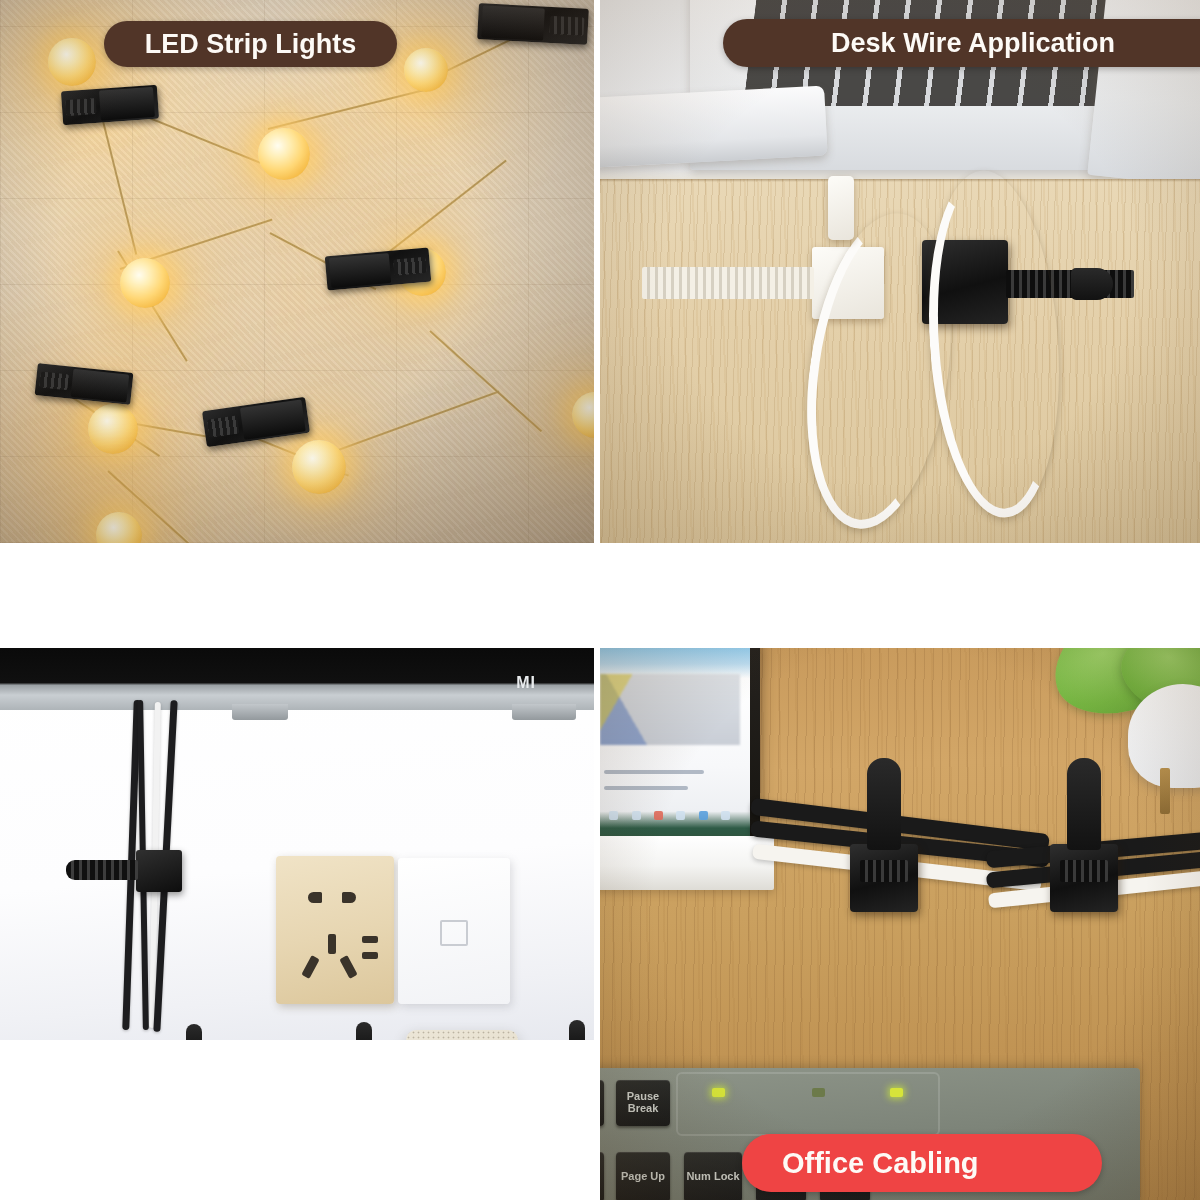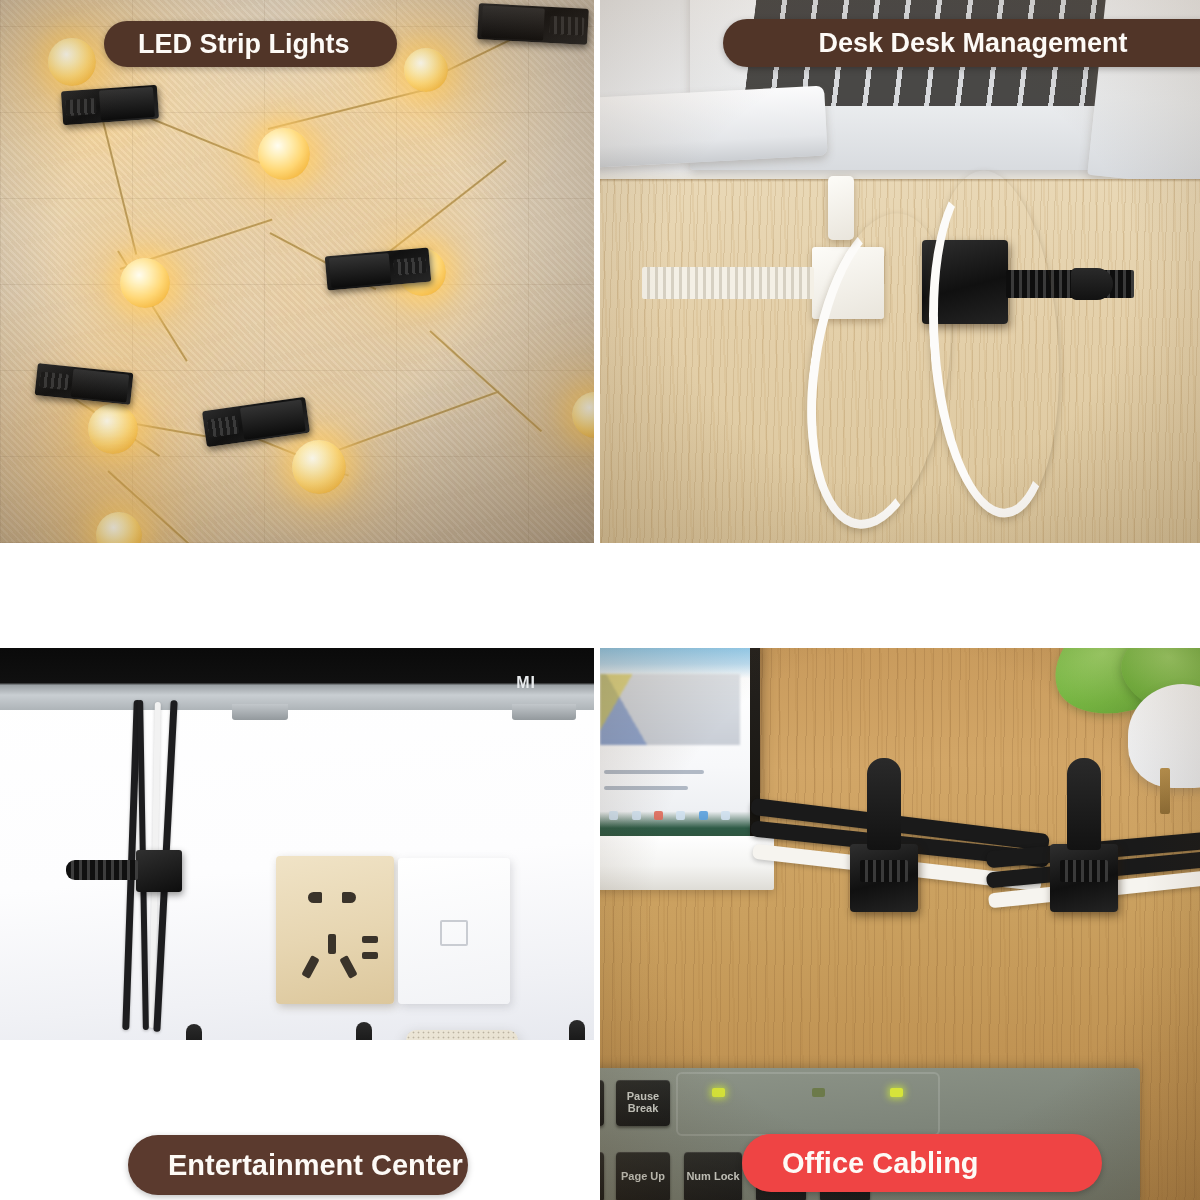--- a/index.html
+++ b/index.html
@@ -47,21 +47,21 @@
     border-radius:42px;
     display:flex;align-items:center;
     font-weight:700;
     white-space:nowrap;
     z-index:30;
     box-shadow:0 2px 6px rgba(0,0,0,.25);
   }
   .pill span{display:block;}
   .pill-led{
     left:104px;top:21px;height:46px;padding:0 34px;
-    font-size:27px;justify-content:flex-start;width:293px;
+    font-size:27px;justify-content:center;width:293px;
     box-sizing:border-box;
   }
   .pill-desk{
     left:723px;top:19px;height:48px;padding:0 30px;
     font-size:27px;justify-content:center;
     width:500px;box-sizing:border-box;
   }
   .pill-ent{
     left:128px;top:1135px;height:60px;padding:0 40px;
     font-size:29px;background:#5b3a2e;
@@ -544,22 +544,19 @@
     </div>
 
     <div style="position:absolute;inset:0;background:radial-gradient(ellipse at 50% 45%, rgba(0,0,0,0) 58%, rgba(70,44,16,.26) 100%);"></div>
   </div>
 
 
   <div class="pill pill-led">
     <span>LED Strip Lights</span>
   </div>
   <div class="pill pill-desk">
-    <span>Desk Desk Management</span>
-  </div>
-  <div class="pill pill-ent">
-    <span>Entertainment Center</span>
+    <span>Desk Wire Application</span>
   </div>
   <div class="pill pill-office">
     <span>Office Cabling</span>
   </div>
 
 </div>
 
 </body></html>

